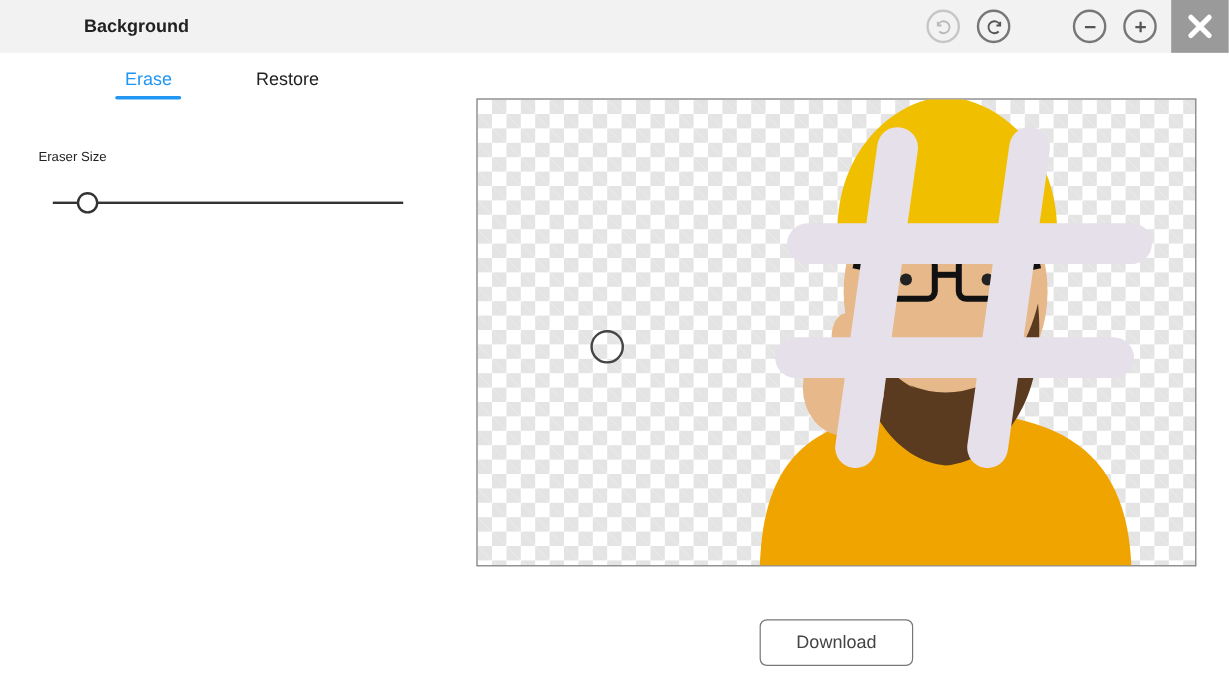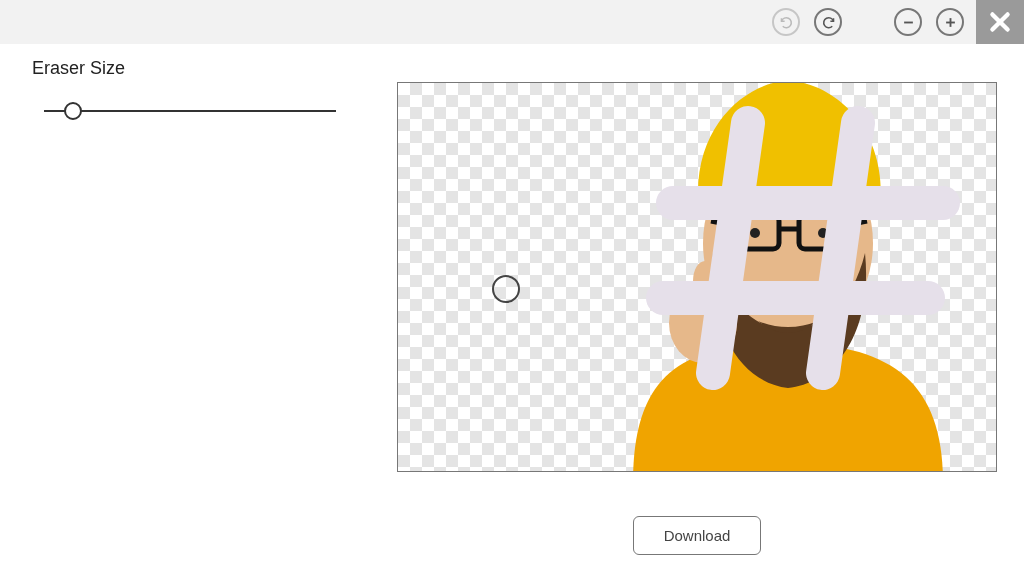--- a/index.html
+++ b/index.html
@@ -100,24 +100,25 @@
   .subtab.active::after {
     content: "";
     position: absolute;
     left: -8px; right: -8px;
     bottom: -2px;
     height: 3px;
     background: #2196f3;
     border-radius: 2px;
   }
   .slider-label {
-    font-size: 18px;
+    font-size: 11px;
     font-weight: 400;
     margin-bottom: 22px;
     margin-left: 10px;
+    margin-top: 18px;
   }
   .slider {
     position: relative;
     height: 20px;
     margin: 0 12px 0 22px;
   }
   .slider-track {
     position: absolute;
     top: 50%; left: 0; right: 0;
     height: 2px;
@@ -194,20 +195,21 @@
     font-size: 15px;
     color: #444;
     cursor: pointer;
   }
 </style>
 </head>
 <body>
 
 <div class="topbar">
   <div class="main-tabs">
+    <div class="main-tab">Background</div>
   </div>
   <div class="topbar-right">
     <div class="circ-btn disabled">
       <svg viewBox="0 0 24 24" fill="none" stroke="currentColor" stroke-width="2.5">
         <path d="M4 10a8 8 0 1 1 2 8"></path>
           <path d="M4 5v5h5"></path>
       </svg>
     </div>
     <div class="circ-btn">
       <svg viewBox="0 0 24 24" fill="none" stroke="currentColor" stroke-width="2.5">
@@ -232,20 +234,24 @@
     <svg viewBox="0 0 24 24" fill="none" stroke-width="4" stroke-linecap="round">
       <line x1="5" y1="5" x2="19" y2="19"></line>
         <line x1="19" y1="5" x2="5" y2="19"></line>
     </svg>
   </div>
 </div>
 
 <div class="content">
 
   <div class="sidebar">
+    <div class="subtabs">
+      <div class="subtab active">Erase</div>
+      <div class="subtab">Restore</div>
+    </div>
     <div class="slider-label">Eraser Size</div>
     <div class="slider">
       <div class="slider-track"></div>
       <div class="slider-thumb" style="left:10%"></div>
     </div>
   </div>
 
   <div class="canvas-area">
     <div class="canvas-frame">
       <svg class="subject" viewBox="0 0 420 410">

